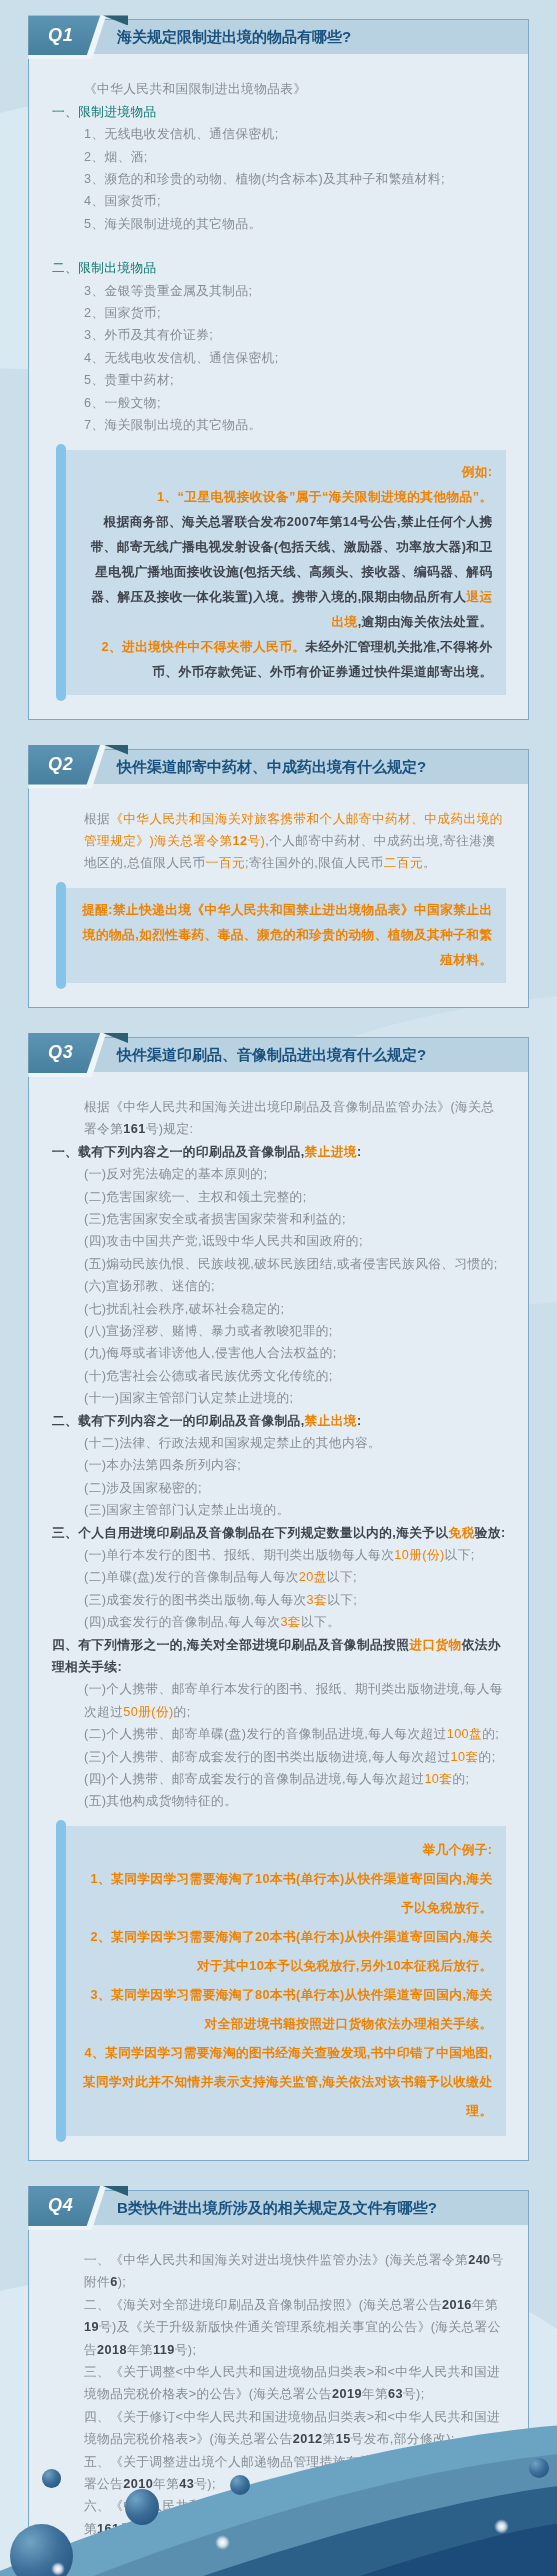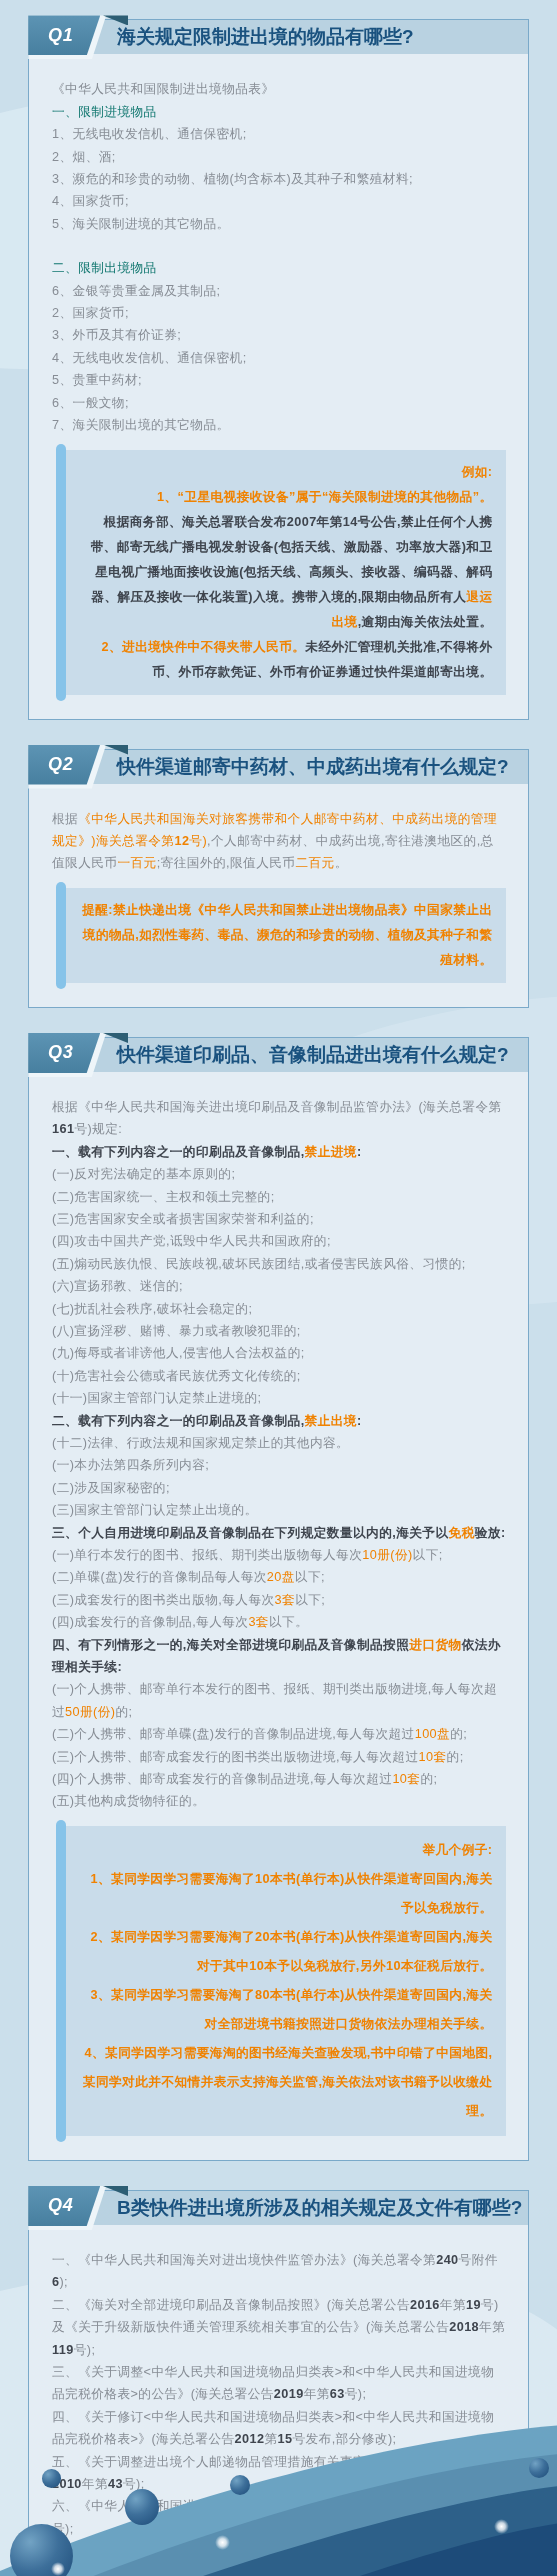--- a/index.html
+++ b/index.html
@@ -20,25 +20,25 @@
   .badge-white{position:absolute;left:-0.8px;top:-5px;width:78px;height:44px;background:#eef5f9;
     clip-path:polygon(0 0,100% 0,calc(100% - 14.4px) 100%,0 100%);}
   .badge{position:absolute;left:-0.8px;top:-5px;width:72px;height:40px;
     background:linear-gradient(180deg,#5d94b4 0%,#477f9f 100%);
     clip-path:polygon(0 0,100% 0,calc(100% - 13.5px) 100%,0 100%);
     display:flex;align-items:center;justify-content:center;}
   .badge span{font-style:italic;font-weight:bold;font-size:18px;color:#ffffff;letter-spacing:0.8px;padding-right:6.8px;}
   .fold{position:absolute;left:74px;top:-5px;width:25px;height:10px;background:#2d5e74;
     clip-path:polygon(0 0,100% 0,100% 100%);}
   .q-title{position:absolute;left:88px;top:0;right:6.8px;margin:0;line-height:34px;
-    font-size:19px;font-weight:bold;color:#1a527f;white-space:nowrap;}
+    font-size:15px;font-weight:bold;color:#1a527f;white-space:nowrap;}
   .card-body{padding:24px 22px 18.6px 23px;}
 
   .ln{margin:0;font-size:12.7px;line-height:22.4px;letter-spacing:0.4px;}
-  .c-g{color:#878d95;font-weight:normal;}
+  .c-g{color:#878d95;font-weight:normal;margin-left:32px;}
   .c-db{color:#3f454e;font-weight:bold;}
   .c-ob{color:#f08200;font-weight:bold;}
   .c-oh{color:#0f766e;font-weight:normal;}
   .s-o{color:#f08200;}
   .s-b{color:#3f454e;font-weight:bold;}
   .s-ob{color:#f08200;font-weight:bold;}
   .gap{height:22px;}
 
   .note-box{position:relative;margin:13.5px 0 5px 8.5px;background:#c9dcea;padding:10px 13.5px 10px 19.4px;}
   .note-box .bar{position:absolute;left:-4.2px;top:-6px;bottom:-6px;width:9.3px;border-radius:5px;background:#86c3e9;}
@@ -82,21 +82,21 @@
         <div class="card-body">
           <p class="ln c-g"><span>《中华人民共和国限制进出境物品表》</span></p>
           <p class="ln c-oh"><span>一、限制进境物品</span></p>
           <p class="ln c-g"><span>1、无线电收发信机、通信保密机;</span></p>
           <p class="ln c-g"><span>2、烟、酒;</span></p>
           <p class="ln c-g"><span>3、濒危的和珍贵的动物、植物(均含标本)及其种子和繁殖材料;</span></p>
           <p class="ln c-g"><span>4、国家货币;</span></p>
           <p class="ln c-g"><span>5、海关限制进境的其它物品。</span></p>
           <div class="gap"></div>
           <p class="ln c-oh"><span>二、限制出境物品</span></p>
-          <p class="ln c-g"><span>6、金银等贵重金属及其制品;</span></p>
+          <p class="ln c-g"><span>3、金银等贵重金属及其制品;</span></p>
           <p class="ln c-g"><span>2、国家货币;</span></p>
           <p class="ln c-g"><span>3、外币及其有价证券;</span></p>
           <p class="ln c-g"><span>4、无线电收发信机、通信保密机;</span></p>
           <p class="ln c-g"><span>5、贵重中药材;</span></p>
           <p class="ln c-g"><span>6、一般文物;</span></p>
           <p class="ln c-g"><span>7、海关限制出境的其它物品。</span></p>
           <div class="note-box">
             <span class="bar"></span>
             <p class="ln c-ob"><span>例如:</span></p>
             <p class="ln c-ob"><span>1、“卫星电视接收设备”属于“海关限制进境的其他物品”。</span></p>

